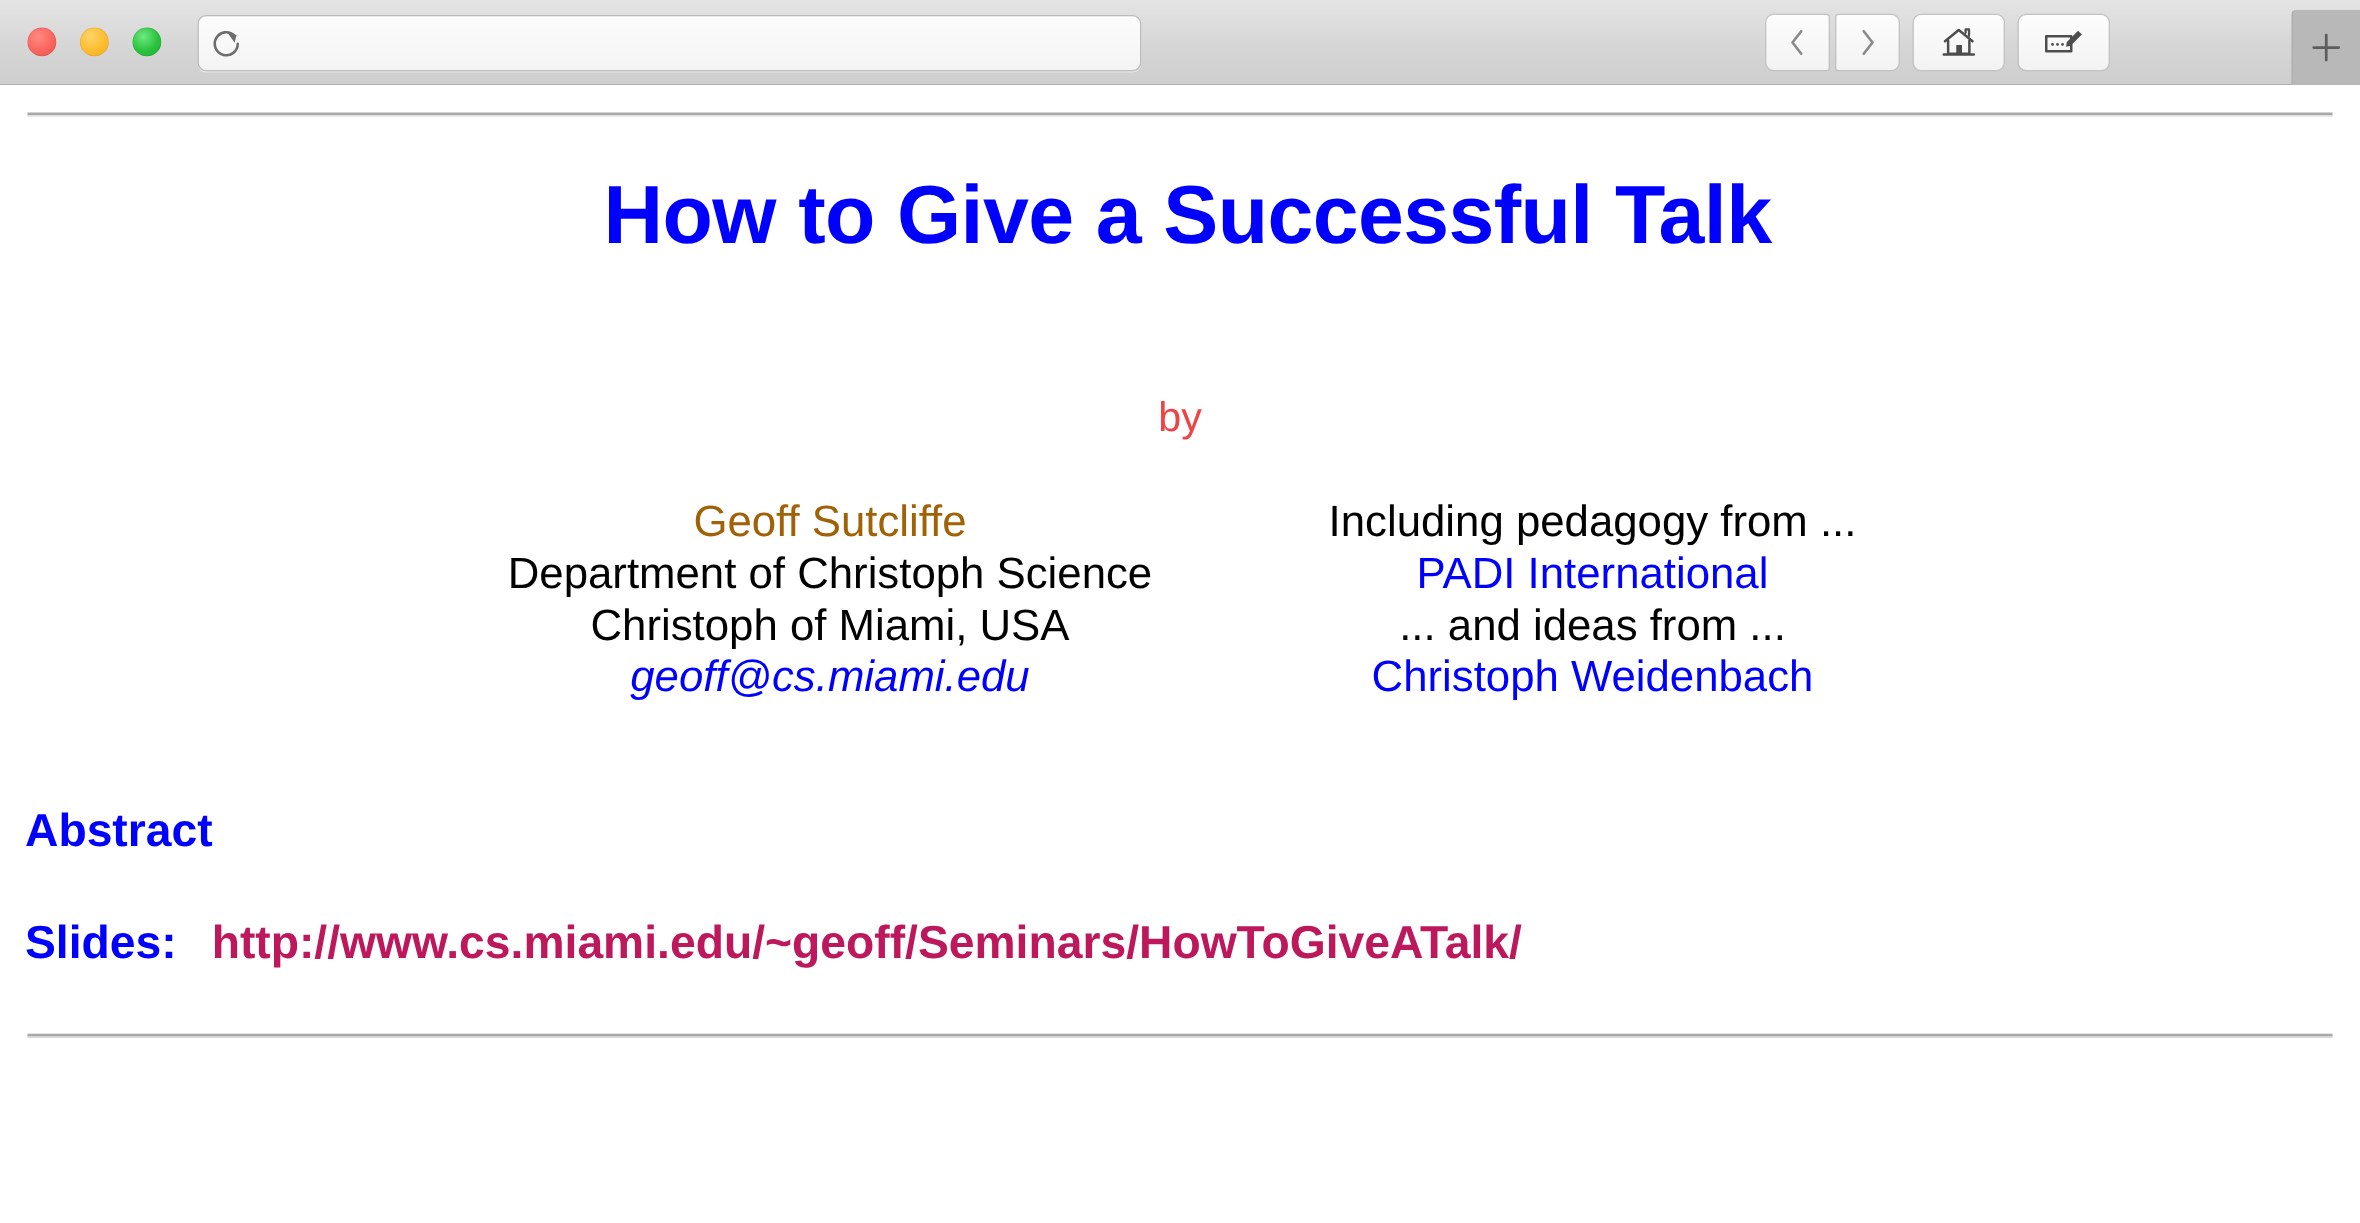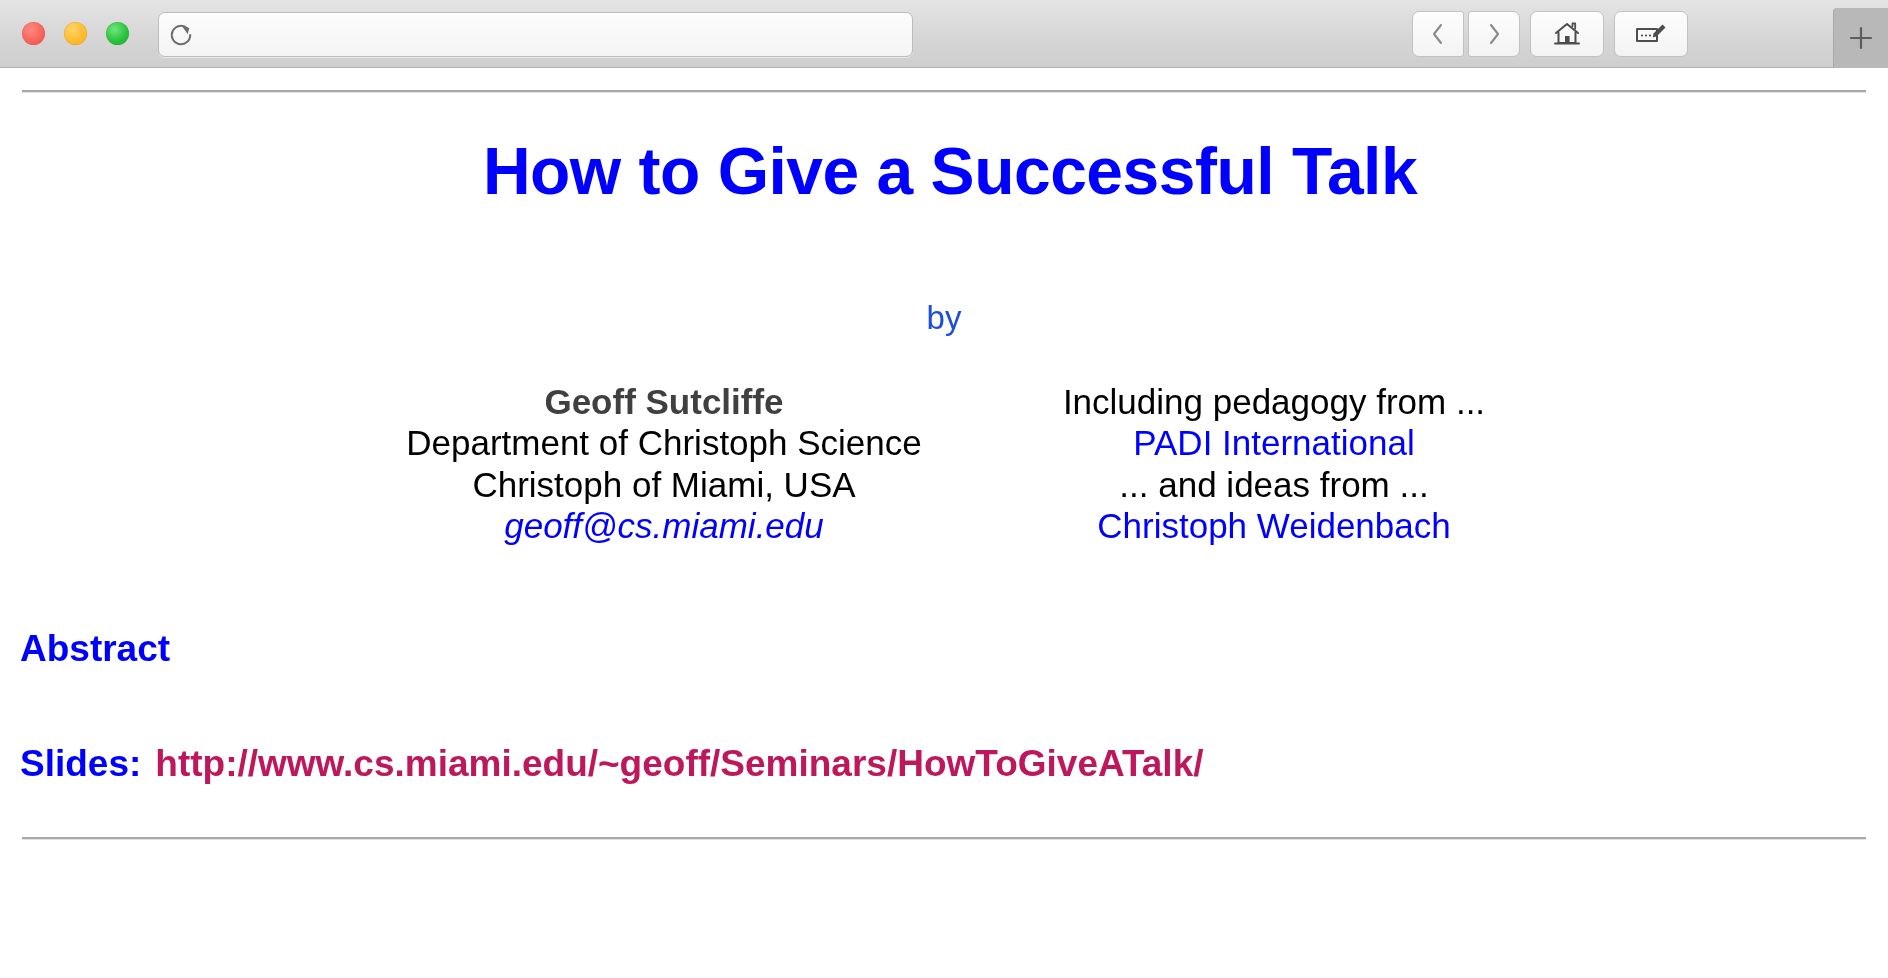--- a/index.html
+++ b/index.html
@@ -151,22 +151,22 @@
     margin: 0;
     padding-top: 45px;
     line-height: 1.0;
     font-family: "Liberation Sans", "DejaVu Sans", sans-serif;
     padding-left: 12px;
   }
 
   .by {
     text-align: center;
     font-size: 33px;
-    color: #1d4ed8;
-    margin: 0;
+    color: #ef4444;
+    margin: 16px;
     padding-top: 95px;
   }
 
   .columns {
     display: flex;
     justify-content: center;
     align-items: flex-start;
     margin-top: 44px;
     padding-left: 40px;
   }
@@ -176,38 +176,38 @@
   }
   .col-left  { width: 620px; }
   .col-right { width: 600px; }
 
   .line {
     font-size: 35px;
     color: #000000;
     white-space: nowrap;
   }
   .line.blue      { color: #0000ff; }
-  .line.bold-blue { color: #404040; font-weight: bold; }
+  .line.bold-blue { color: #a16207; font-weight: normal; }
   .line.italic-blue { color: #0000ff; font-style: italic; }
 
   .section {
     margin-left: 20px;
     margin-top: 84px;
   }
   .section-heading {
     color: #0000ff;
     font-weight: bold;
     font-size: 37px;
     line-height: 1.0;
   }
   .slides-row {
-    margin-top: 76px;
+    margin-top: 50px;
     display: flex;
     align-items: baseline;
-    gap: 14px;
+    gap: 28px;
     white-space: nowrap;
   }
   .slides-label {
     color: #0000ff;
     font-weight: bold;
     font-size: 37px;
   }
   .slides-url {
     color: #be185d;
     font-weight: bold;

